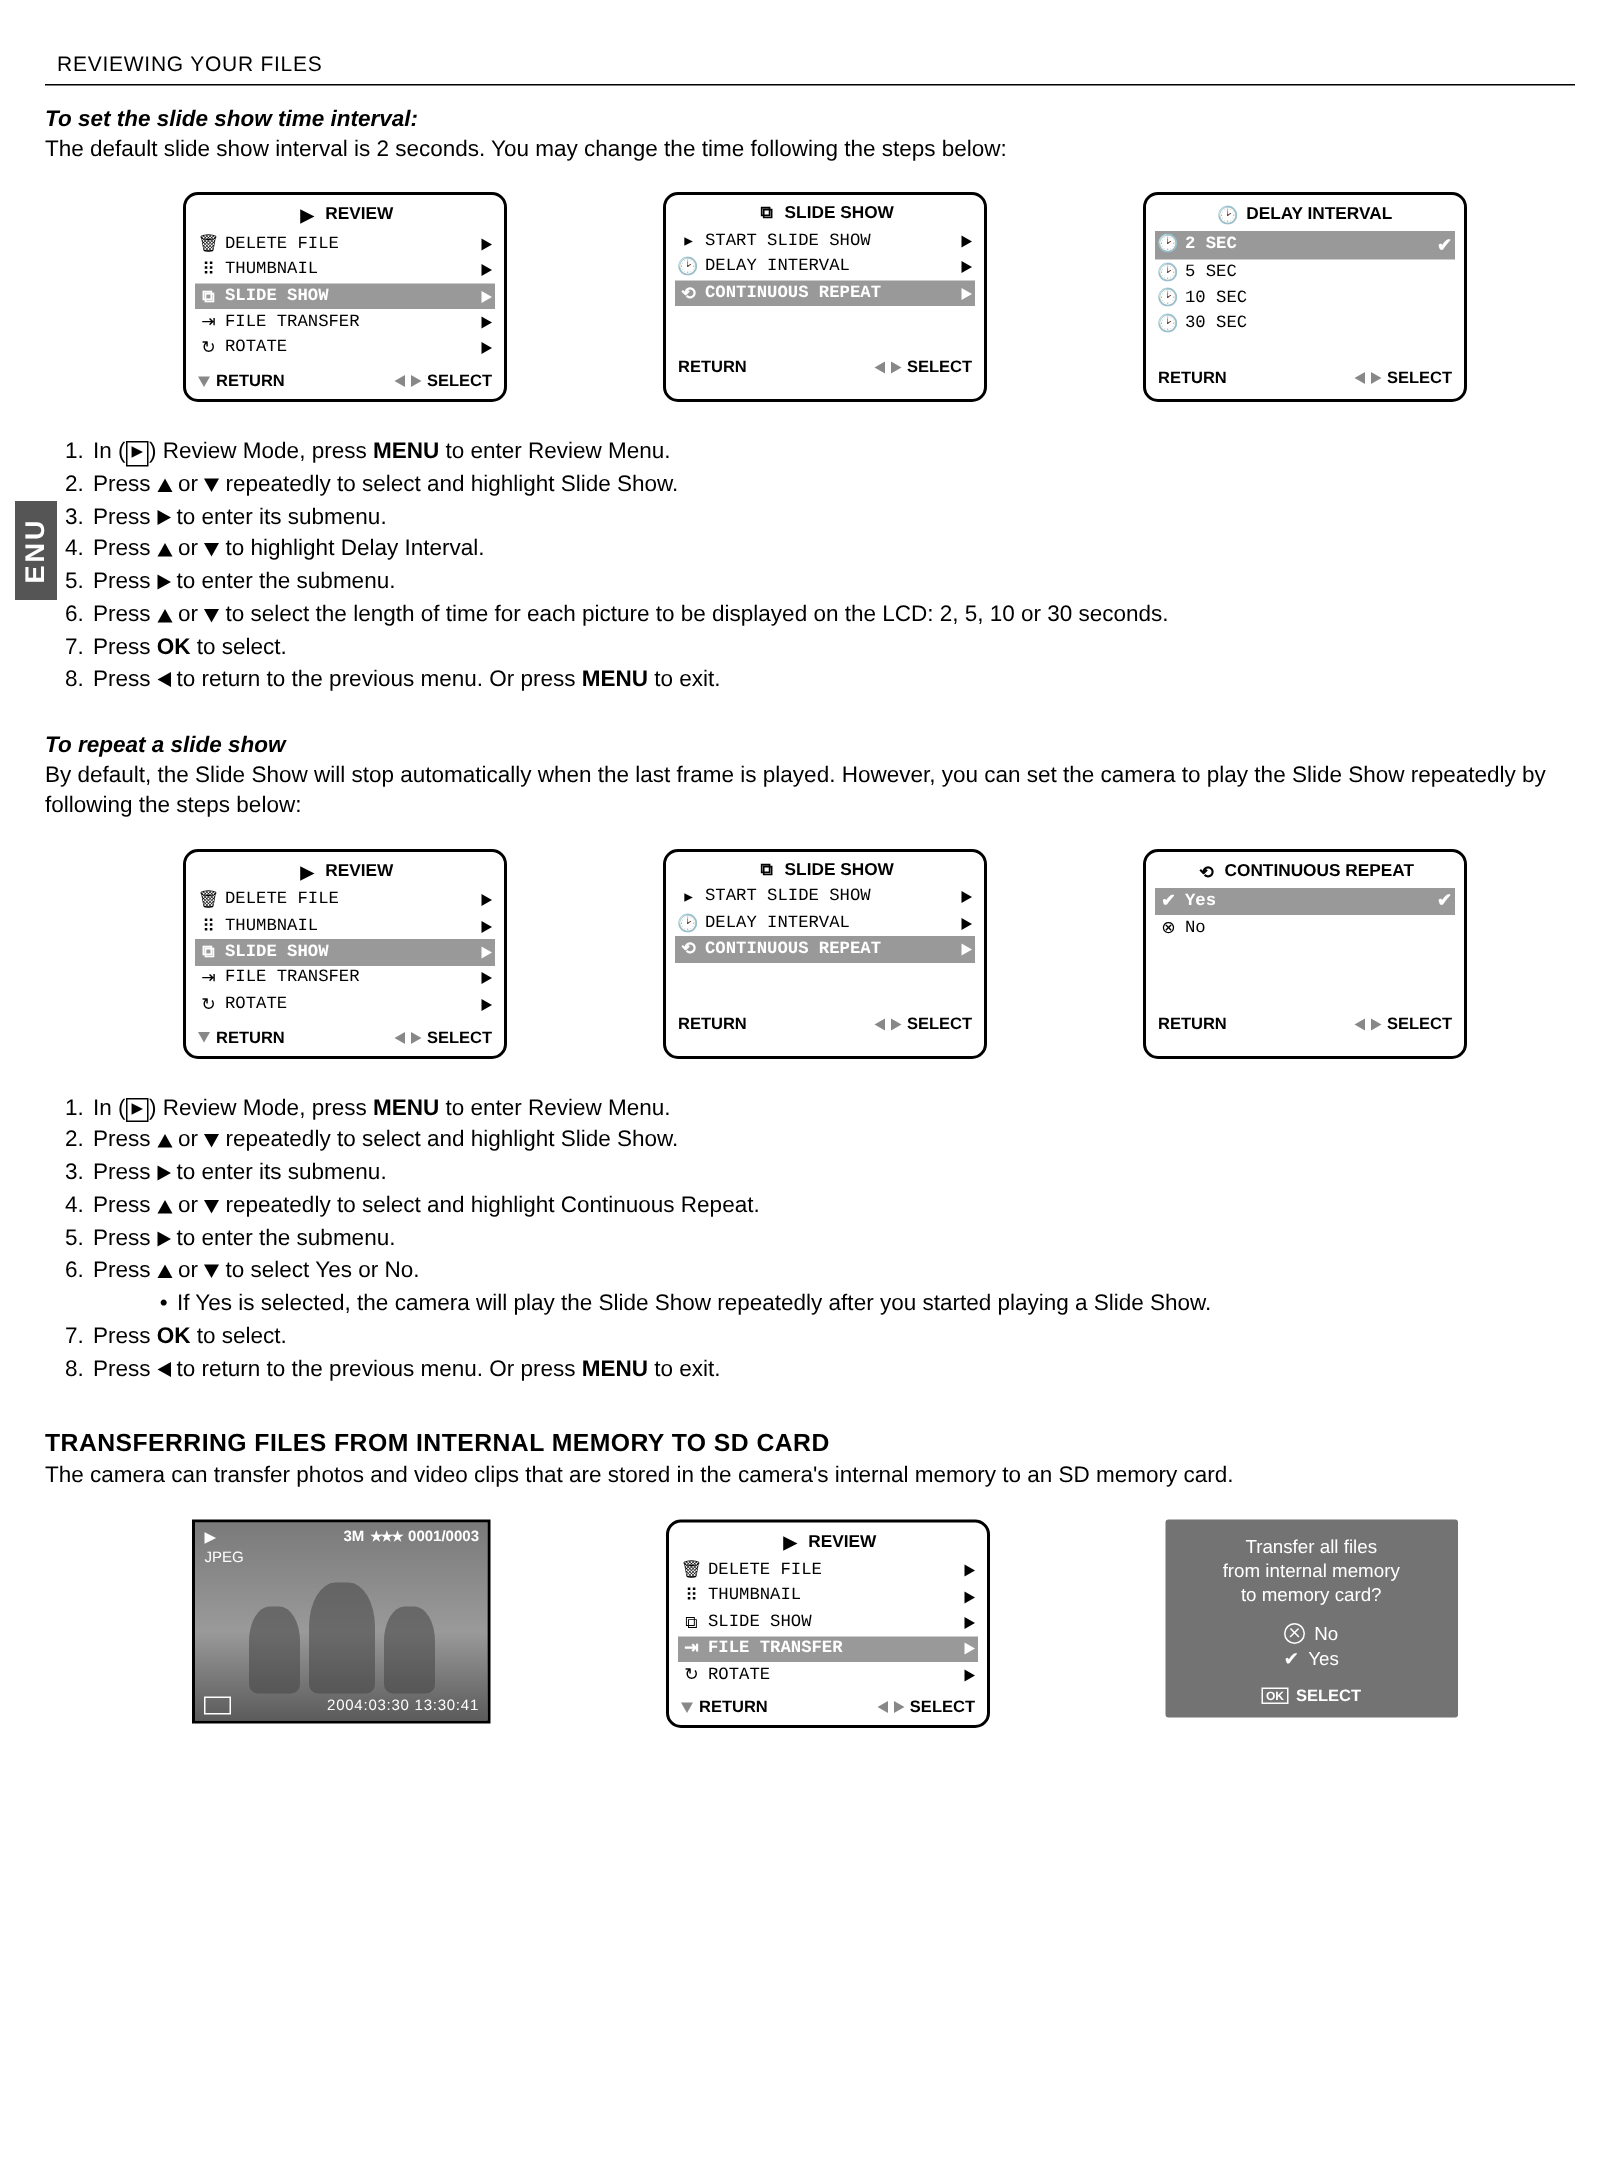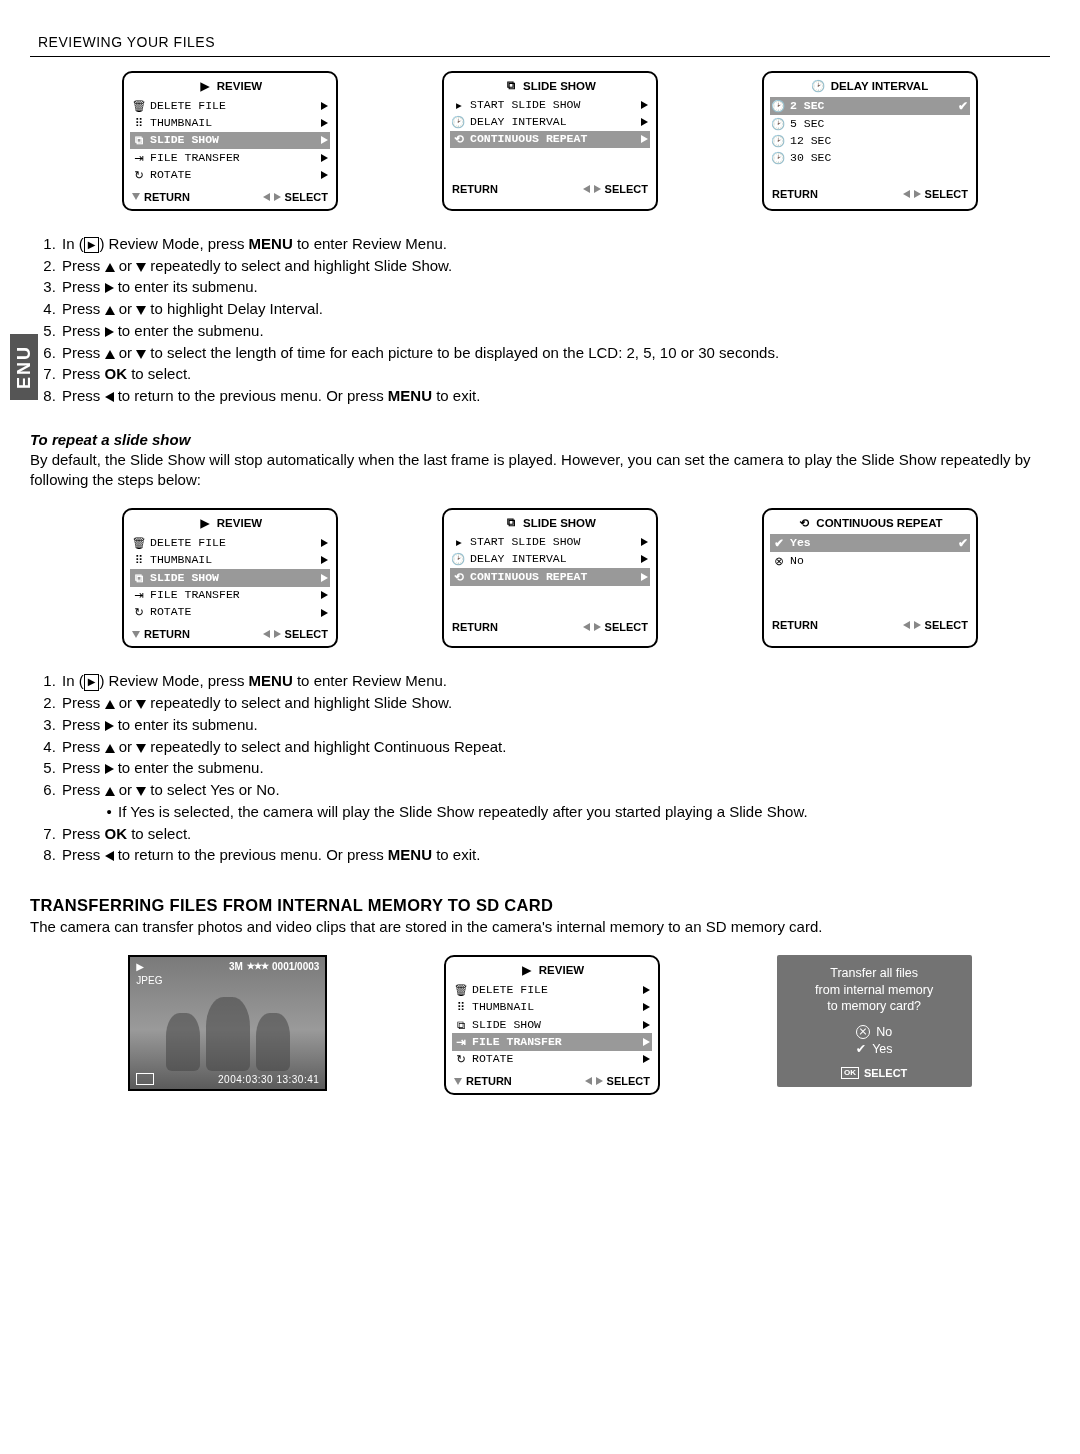--- a/index.html
+++ b/index.html
@@ -204,20 +204,22 @@
 </style>
 </head>
 <body>
 
 <div class="page">
 
   <div class="header-row">REVIEWING YOUR FILES</div>
 
   <div class="enu-tab">ENU</div>
 
+  <div class="subhead">To set the slide show time interval:</div>
+  <div class="para">The default slide show interval is 2 seconds. You may change the time following the steps below:</div>
 
   <div class="menus-row">
 
     <div class="menu-box">
       <div class="menu-title">
           <span class="icon">▶</span>
           <span>REVIEW</span>
         </div>
       <div class="menu-item">
           <span class="icon">🗑</span>
@@ -299,21 +301,21 @@
           <span class="icon">🕑</span>
           <span class="lbl">2   SEC</span>
           <span class="arr check" style="color:#fff"></span>
         </div>
       <div class="menu-item">
           <span class="icon">🕑</span>
           <span class="lbl">5   SEC</span>
         </div>
       <div class="menu-item">
           <span class="icon">🕑</span>
-          <span class="lbl">12 SEC</span>
+          <span class="lbl">10 SEC</span>
         </div>
       <div class="menu-item">
           <span class="icon">🕑</span>
           <span class="lbl">30 SEC</span>
         </div>
       <div style="height:14px"></div>
       <div class="menu-footer">
         <span class="grp">
             <span>RETURN</span>
           </span>

